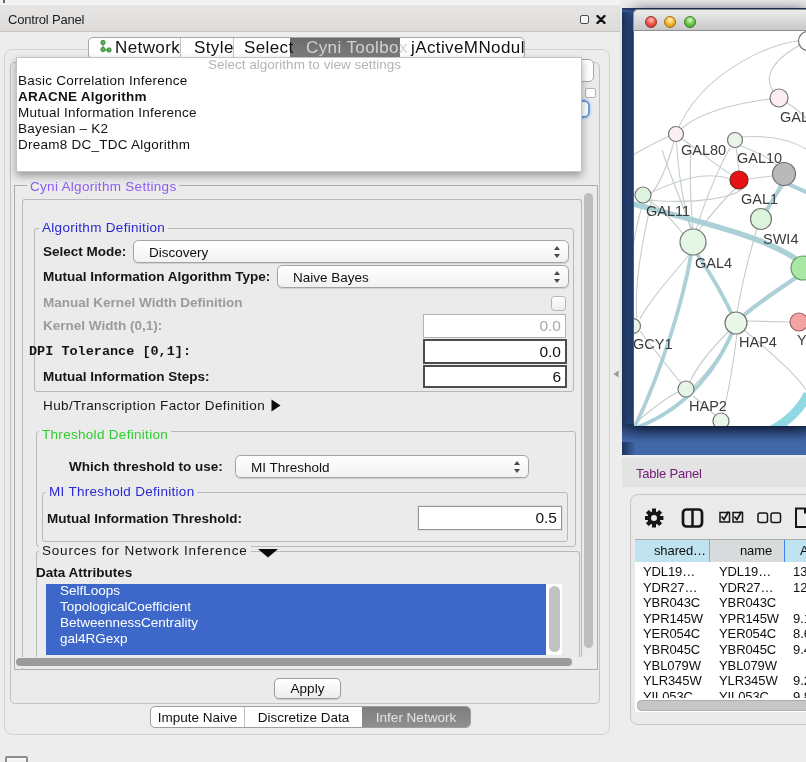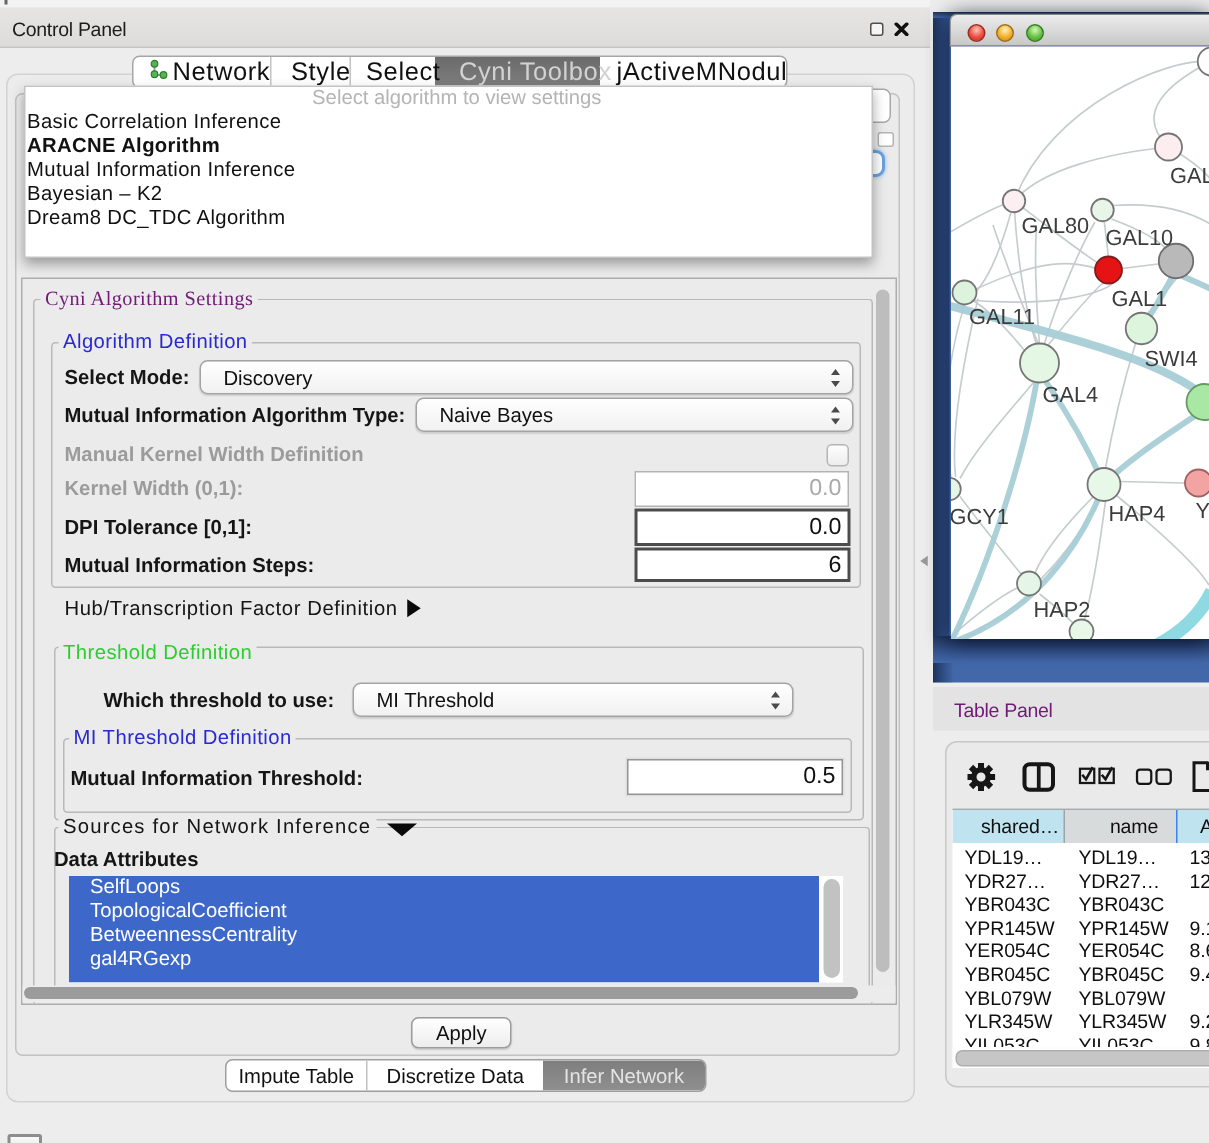--- a/index.html
+++ b/index.html
@@ -59,21 +59,21 @@
     <circle cx="5" cy="3.5" r="2.2" fill="#55b555" stroke="#2e7d2e" stroke-width=".8"></circle>
     <circle cx="5" cy="10.5" r="2.2" fill="#55b555" stroke="#2e7d2e" stroke-width=".8"></circle>
     <circle cx="11" cy="11" r="2.2" fill="#55b555" stroke="#2e7d2e" stroke-width=".8"></circle>
   </svg>
 </div>
 
 <div class="abs" style="left:14px;top:185px;width:584px;height:485px;background:#ebebeb;
      border:1px solid #adadad;box-sizing:border-box;"></div>
 
 <div class="grp" style="left:22px;top:199px;width:558px;height:470px;border-bottom:none;"></div>
-<div class="gcap" style="left:27px;top:192px;color:#701a75;font-family:Liberation Serif, serif;">Cyni Algorithm Settings</div>
+<div class="gcap" style="left:27px;top:180px;color:#8b5cf6;">Cyni Algorithm Settings</div>
 
 <div class="grp" style="left:34px;top:228px;width:538px;height:162px;"></div>
 <div class="gcap" style="left:39px;top:221px;color:#2929d4;">Algorithm Definition</div>
 
 <div class="lbl b" style="left:43px;top:244px;">Select Mode:</div>
 <div class="combo" style="left:133px;top:240px;width:434px;height:21px;">
   <span class="ct">Discovery</span>
     <span class="spin"></span>
   </div>
 
@@ -84,21 +84,21 @@
   </div>
 
 <div class="glbl" style="left:43px;top:295px;">Manual Kernel Width Definition</div>
 <div class="abs" style="left:551px;top:296px;width:13px;height:13px;border:1px solid #b5b5b5;
      border-radius:3.5px;background:linear-gradient(#fdfdfd,#ededed);"></div>
 
 <div class="glbl" style="left:43px;top:318px;">Kernel Width (0,1):</div>
 <div class="field" style="left:423px;top:314px;width:143px;height:24px;border:1px solid #b3b3b3;
      color:#a9a9a9;line-height:22px;">0.0</div>
 
-<div class="lbl b" style="left:43px;top:344px;">DPI Tolerance [0,1]:</div>
+<div class="lbl b" style="left:29px;top:344px;font-family:Liberation Mono, monospace;">DPI Tolerance [0,1]:</div>
 <div class="field" style="left:423px;top:339px;width:144px;height:25px;border:2px solid #4c4c4c;
      line-height:21px;">0.0</div>
 
 <div class="lbl b" style="left:43px;top:369px;">Mutual Information Steps:</div>
 <div class="field" style="left:423px;top:365px;width:144px;height:23px;border:2px solid #4c4c4c;
      line-height:19px;">6</div>
 
 <div class="lbl" style="left:43px;top:398px;letter-spacing:.4px;">Hub/Transcription Factor Definition</div>
 <svg class="abs" style="left:270px;top:398px;" width="12" height="15" viewBox="0 0 12 15">
   <path d="M1.5 1.5 L10.5 7.5 L1.5 13.5 Z" fill="#0a0a0a"></path>
@@ -141,21 +141,21 @@
 <div class="abs" style="left:584px;top:193px;width:9px;height:455px;background:#bdbdbd;border-radius:4.5px;"></div>
 
 <div class="abs" style="left:274px;top:678px;width:65px;height:19px;border:1px solid #9c9c9c;border-radius:5px;
      background:linear-gradient(#ffffff,#ededed);box-shadow:0 1px 1px rgba(0,0,0,.15);
      font-size:13.5px;color:#111;text-align:center;line-height:19px;">Apply</div>
 
 <div class="abs" style="left:150px;top:706px;width:319px;height:20px;background:#fff;border:1px solid #9e9e9e;
      border-radius:5px;overflow:hidden;font-size:13.5px;color:#111;">
   <div class="abs" style="left:93px;top:0;width:1px;height:20px;background:#c0c0c0;"></div>
   <div class="abs" style="left:211px;top:0;width:108px;height:20px;background:linear-gradient(#7e7e7e,#8f8f8f);"></div>
-  <div class="abs" style="left:0;top:2.5px;width:93px;text-align:center;">Impute Table</div>
+  <div class="abs" style="left:0;top:2.5px;width:93px;text-align:center;">Impute Naive</div>
   <div class="abs" style="left:94px;top:2.5px;width:117px;text-align:center;">Discretize Data</div>
   <div class="abs" style="left:211px;top:2.5px;width:108px;text-align:center;color:#e4e4e4;">Infer Network</div>
 </div>
 
 <div class="abs" style="left:572px;top:59px;width:20px;height:21px;background:#fff;border:1px solid #a8a8a8;border-radius:5px;"></div>
 <div class="abs" style="left:572px;top:100px;width:14px;height:14px;background:#fff;border:2.5px solid #6aa1dd;border-radius:6px;box-shadow:0 0 3px #8ab8e8;"></div>
 <div class="abs" style="left:585px;top:88px;width:9px;height:8px;background:#fff;border:1px solid #b5b5b5;border-radius:2px;"></div>
 
 <div class="abs" style="left:16px;top:57px;width:564px;height:113px;background:#fff;
      border:1px solid #c3c3c3;box-shadow:0 4px 8px rgba(0,0,0,.35);z-index:30;"></div>

